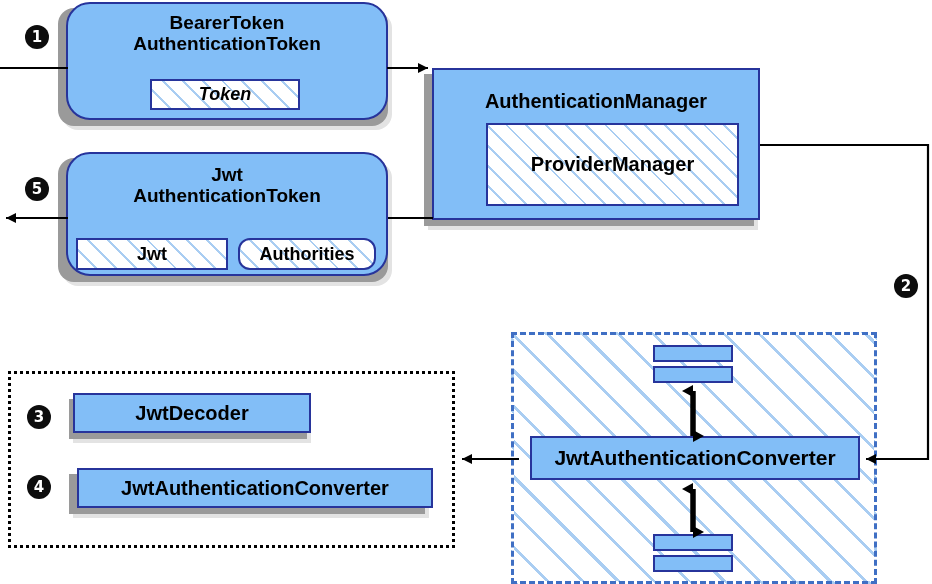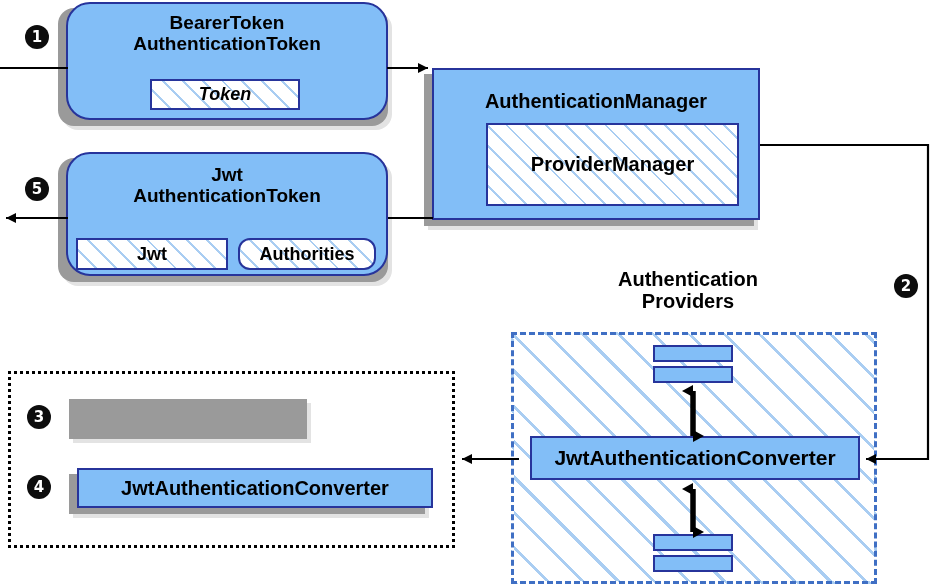--- a/index.html
+++ b/index.html
@@ -202,42 +202,41 @@
 
   <div class="shadow-light" style="left:428px; top:78px; width:330px; height:152px;"></div>
   <div class="shadow-dark" style="left:424px; top:74px; width:330px; height:152px;"></div>
   <div class="node" style="left:432px; top:68px; width:328px; height:152px;">
     <div class="node-title" style="top:20px; font-size:20px;">
       <span>AuthenticationManager</span>
     </div>
   </div>
   <div class="hatch" style="left:486px; top:123px; width:253px; height:83px; font-size:20px;">ProviderManager</div>
 
-  <div class="group-label" style="left:566px; top:268px; width:244px; font-size:20px;">
-    <span>Authentication</span><br>
-    <span>Providers</span>
-  </div>
   <div class="group-dashed-hatch" style="left:511px; top:332px; width:366px; height:252px;"></div>
 
   <div class="bar" style="left:653px; top:345px; width:80px; height:17px;"></div>
   <div class="bar" style="left:653px; top:366px; width:80px; height:17px;"></div>
 
   <div class="shadow-light" style="left:526px; top:446px; width:334px; height:44px;"></div>
   <div class="shadow-dark" style="left:522px; top:442px; width:334px; height:44px;"></div>
   <div class="node" style="left:530px; top:436px; width:330px; height:44px; display:flex; align-items:center; justify-content:center;">
     <span style="font-size:21px;">JwtAuthenticationConverter</span>
   </div>
 
   <div class="bar" style="left:653px; top:534px; width:80px; height:17px;"></div>
   <div class="bar" style="left:653px; top:555px; width:80px; height:17px;"></div>
 
   <div class="group-dotted" style="left:8px; top:371px; width:447px; height:177px;"></div>
 
   <div class="shadow-light" style="left:73px; top:403px; width:238px; height:40px;"></div>
   <div class="shadow-dark" style="left:69px; top:399px; width:238px; height:40px;"></div>
+  <div class="node" style="left:73px; top:393px; width:238px; height:40px; display:flex; align-items:center; justify-content:center;">
+    <span style="font-size:20px;">JwtDecoder</span>
+  </div>
 
   <div class="shadow-light" style="left:73px; top:478px; width:356px; height:40px;"></div>
   <div class="shadow-dark" style="left:69px; top:474px; width:356px; height:40px;"></div>
   <div class="node" style="left:77px; top:468px; width:356px; height:40px; display:flex; align-items:center; justify-content:center;">
     <span style="font-size:20px;">JwtAuthenticationConverter</span>
   </div>
 
 </div>
 
 </body></html>

